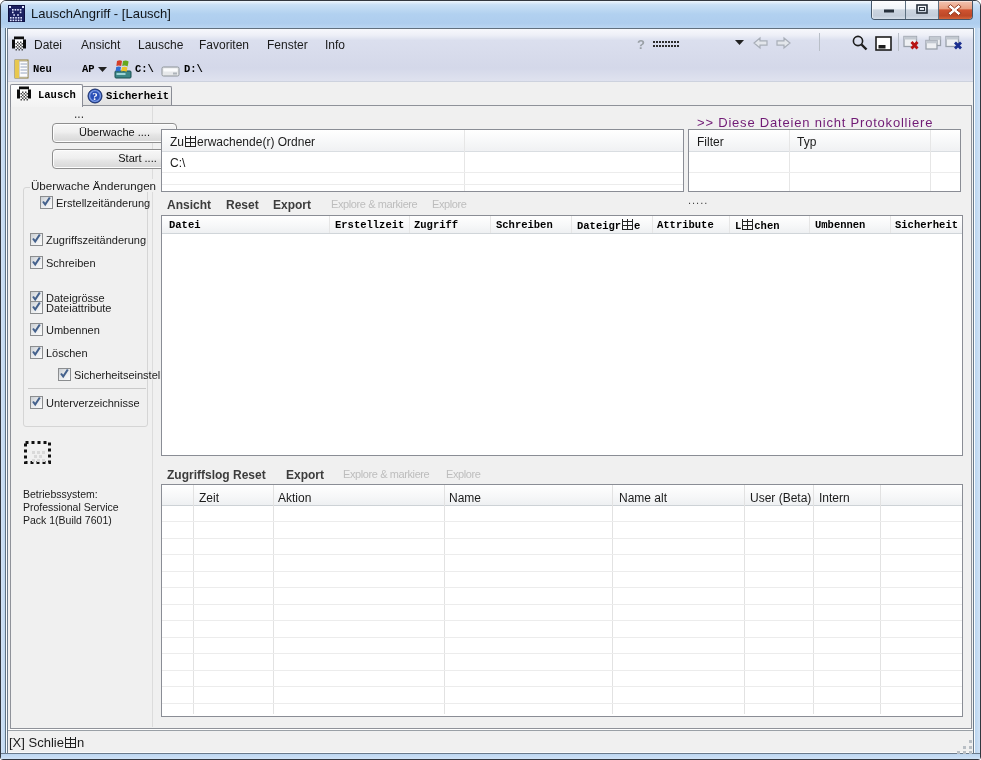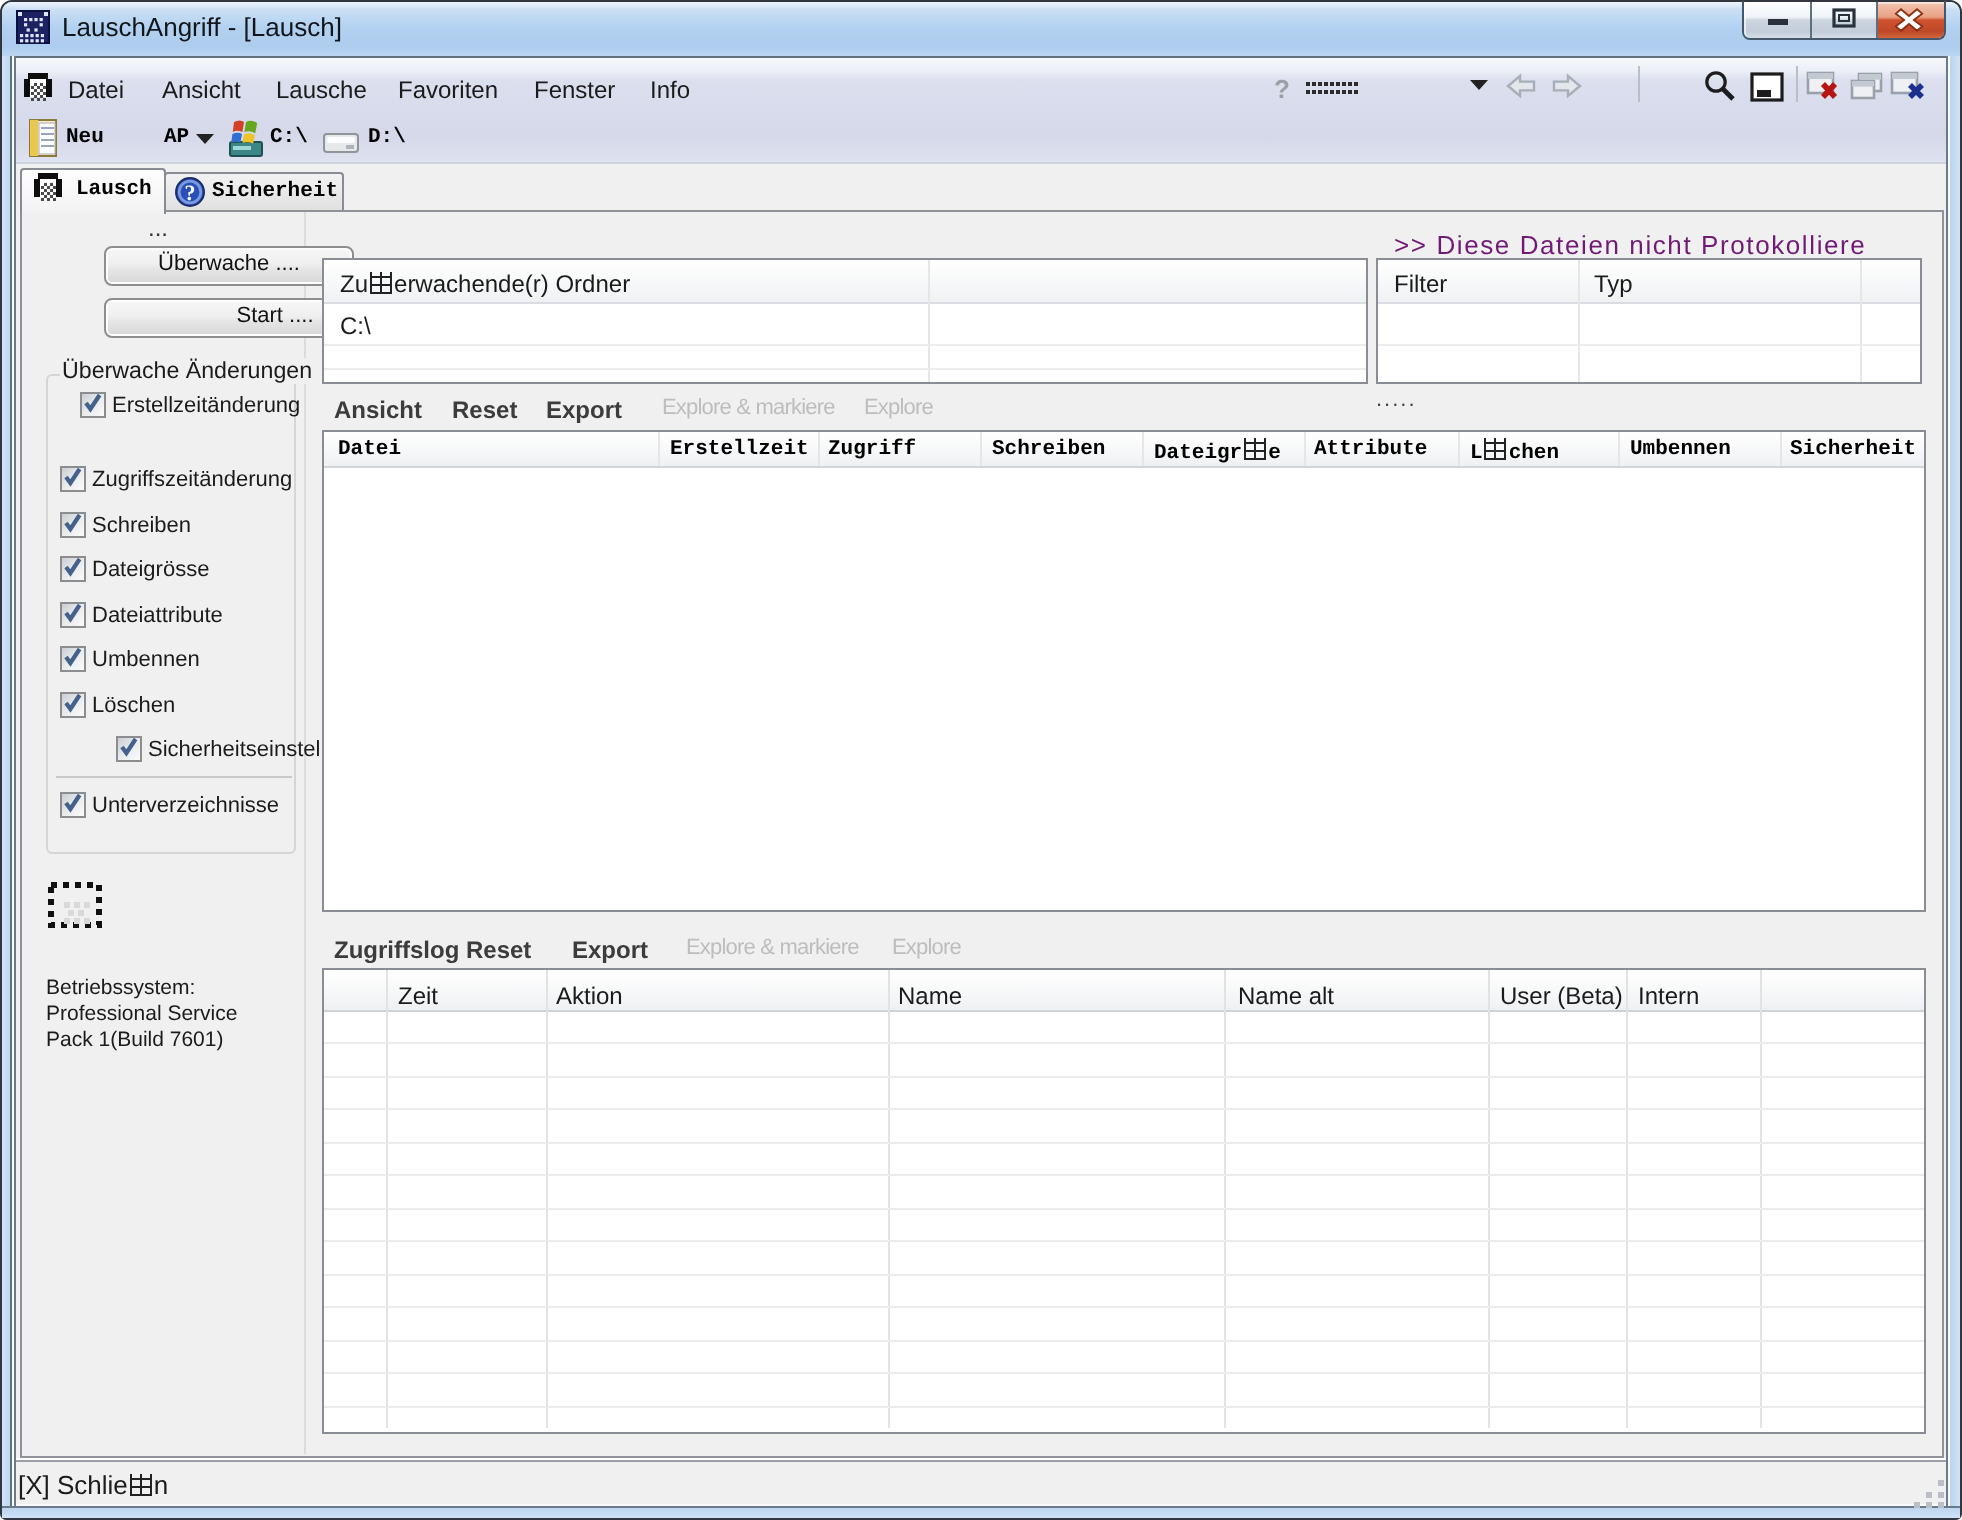--- a/index.html
+++ b/index.html
@@ -272,21 +272,21 @@
     <div class="abs" style="left:28px;top:388px;width:118px;height:1px;background:#c9c9c9;"></div>
     <div class="cbrow" style="top:196px;margin-left:10px;"><span class="cb"><svg width="11" height="12">
             <path d="M2 5.5 L4.2 8.5 L8.8 1.5" fill="none" stroke="#44618c" stroke-width="2.1"></path>
           </svg></span><span class="cl">Erstellzeitänderung</span></div>
     <div class="cbrow" style="top:233px;"><span class="cb"><svg width="11" height="12">
             <path d="M2 5.5 L4.2 8.5 L8.8 1.5" fill="none" stroke="#44618c" stroke-width="2.1"></path>
           </svg></span><span class="cl">Zugriffszeitänderung</span></div>
     <div class="cbrow" style="top:256px;"><span class="cb"><svg width="11" height="12">
             <path d="M2 5.5 L4.2 8.5 L8.8 1.5" fill="none" stroke="#44618c" stroke-width="2.1"></path>
           </svg></span><span class="cl">Schreiben</span></div>
-    <div class="cbrow" style="top:278px;"><span class="cb"><svg width="11" height="12">
+    <div class="cbrow" style="top:291px;"><span class="cb"><svg width="11" height="12">
             <path d="M2 5.5 L4.2 8.5 L8.8 1.5" fill="none" stroke="#44618c" stroke-width="2.1"></path>
           </svg></span><span class="cl">Dateigrösse</span></div>
     <div class="cbrow" style="top:301px;"><span class="cb"><svg width="11" height="12">
             <path d="M2 5.5 L4.2 8.5 L8.8 1.5" fill="none" stroke="#44618c" stroke-width="2.1"></path>
           </svg></span><span class="cl">Dateiattribute</span></div>
     <div class="cbrow" style="top:323px;"><span class="cb"><svg width="11" height="12">
             <path d="M2 5.5 L4.2 8.5 L8.8 1.5" fill="none" stroke="#44618c" stroke-width="2.1"></path>
           </svg></span><span class="cl">Umbennen</span></div>
     <div class="cbrow" style="top:346px;"><span class="cb"><svg width="11" height="12">
             <path d="M2 5.5 L4.2 8.5 L8.8 1.5" fill="none" stroke="#44618c" stroke-width="2.1"></path>

